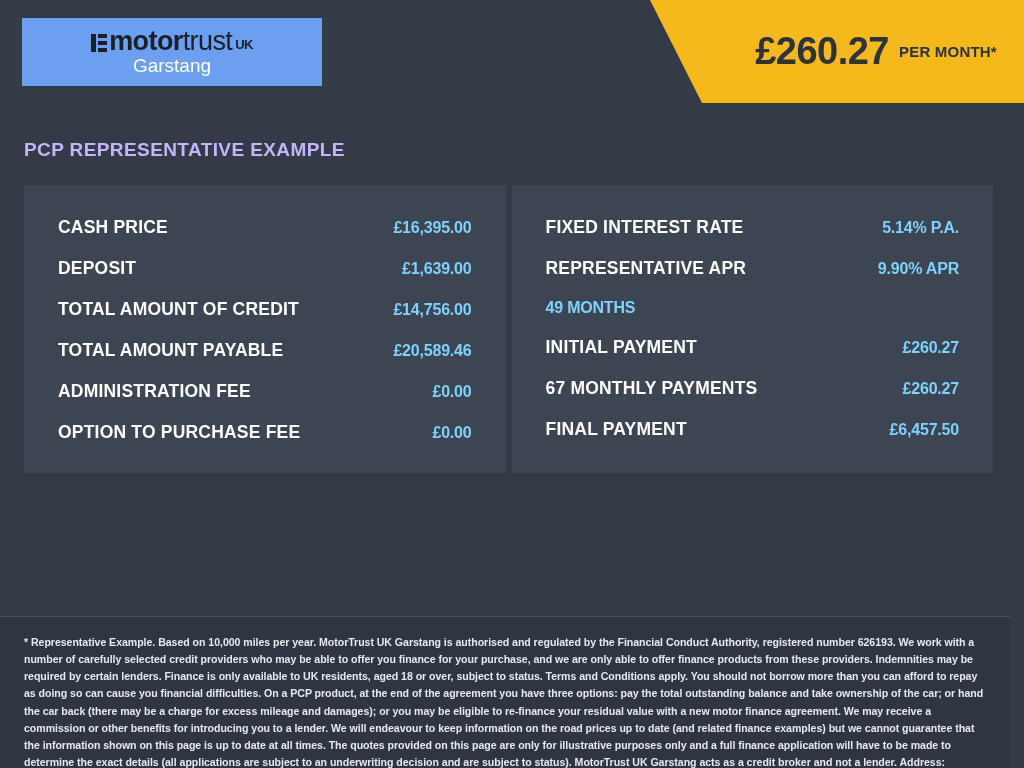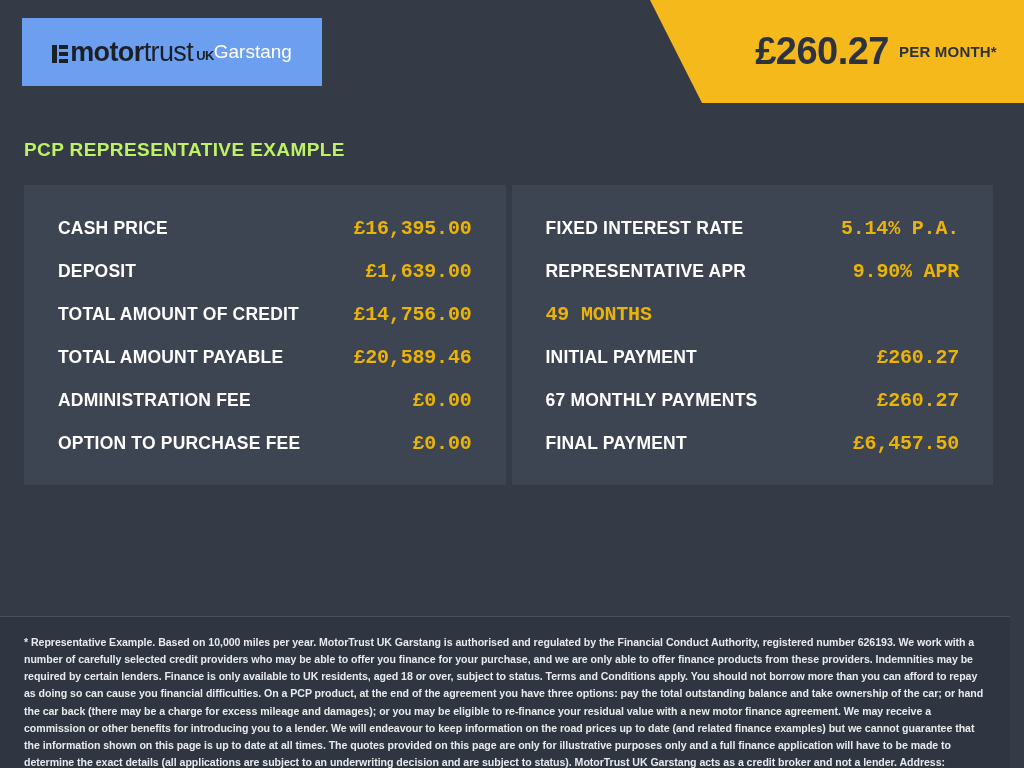--- a/index.html
+++ b/index.html
@@ -21,21 +21,21 @@
     height: 103px;
     background: #343a46;
     overflow: hidden;
   }
   .logo-box {
     position: absolute;
     left: 22px; top: 18px;
     width: 300px; height: 68px;
     background: #6c9ff0;
     display: flex;
-    flex-direction: row;
+    flex-direction: column;
     align-items: center;
     justify-content: center;
   }
   .logo-main {
     font-size: 27px;
     font-weight: 700;
     color: #1b2027;
     letter-spacing: -0.6px;
     line-height: 1;
     display: flex;
@@ -109,21 +109,21 @@
   .price-per {
     font-size: 15px;
     font-weight: 700;
     color: #2d333d;
     margin-left: 10px;
     letter-spacing: 0.2px;
   }
 
   
   .section-title {
-    color: #bef264;
+    color: #c4b5fd;
     font-size: 19px;
     font-weight: 700;
     letter-spacing: 0.4px;
     padding: 36px 0 0 24px;
   }
 
   
   .panels {
     display: flex;
     gap: 6px;
@@ -142,26 +142,25 @@
     gap: 12px;
   }
   .row-label {
     color: #ffffff;
     font-size: 17.5px;
     font-weight: 700;
     letter-spacing: 0.2px;
     white-space: nowrap;
   }
   .row-value {
-    color: #eab308;
-    font-size: 20px;
+    color: #7dd3fc;
+    font-size: 16px;
     font-weight: 700;
     letter-spacing: -0.2px;
     white-space: nowrap;
-    font-family: Liberation Mono, monospace;
   }
 
   
   .disclaimer {
     position: absolute;
     left: 0; right: 14px; bottom: 0;
     height: 152px;
     background: #2f3541;
     border-top: 1px solid #4a515e;
     padding: 17px 24px;

